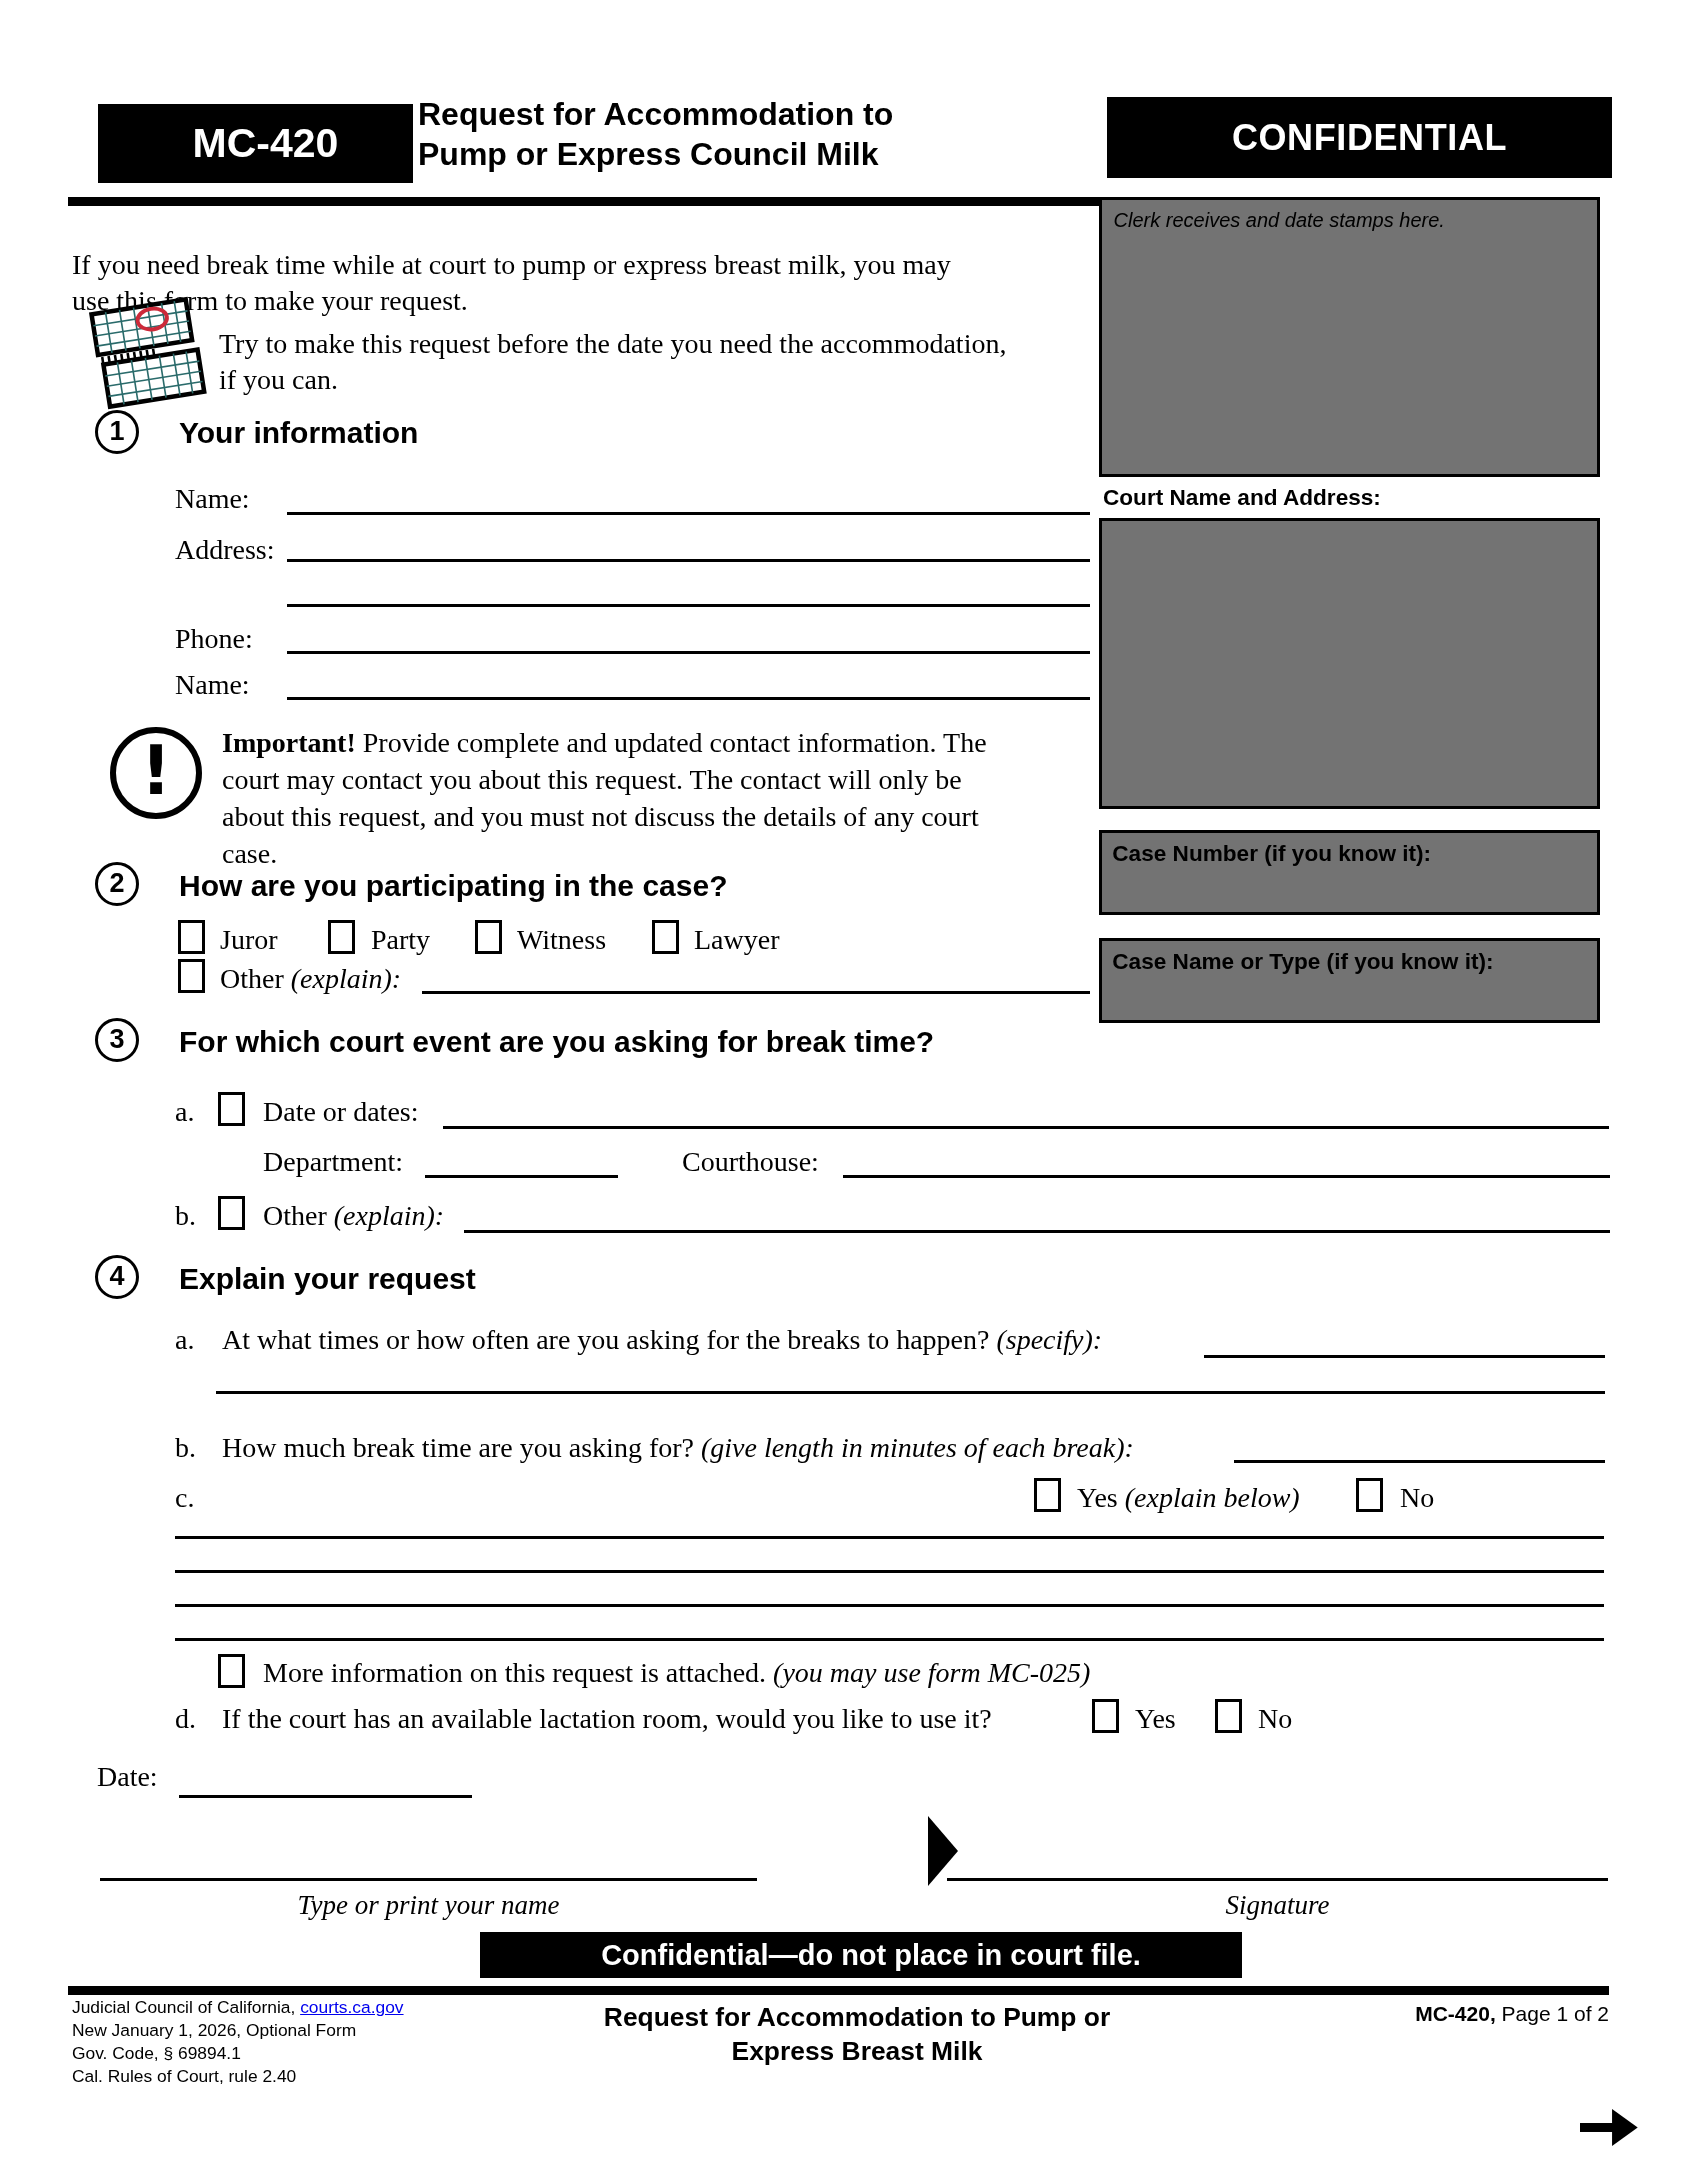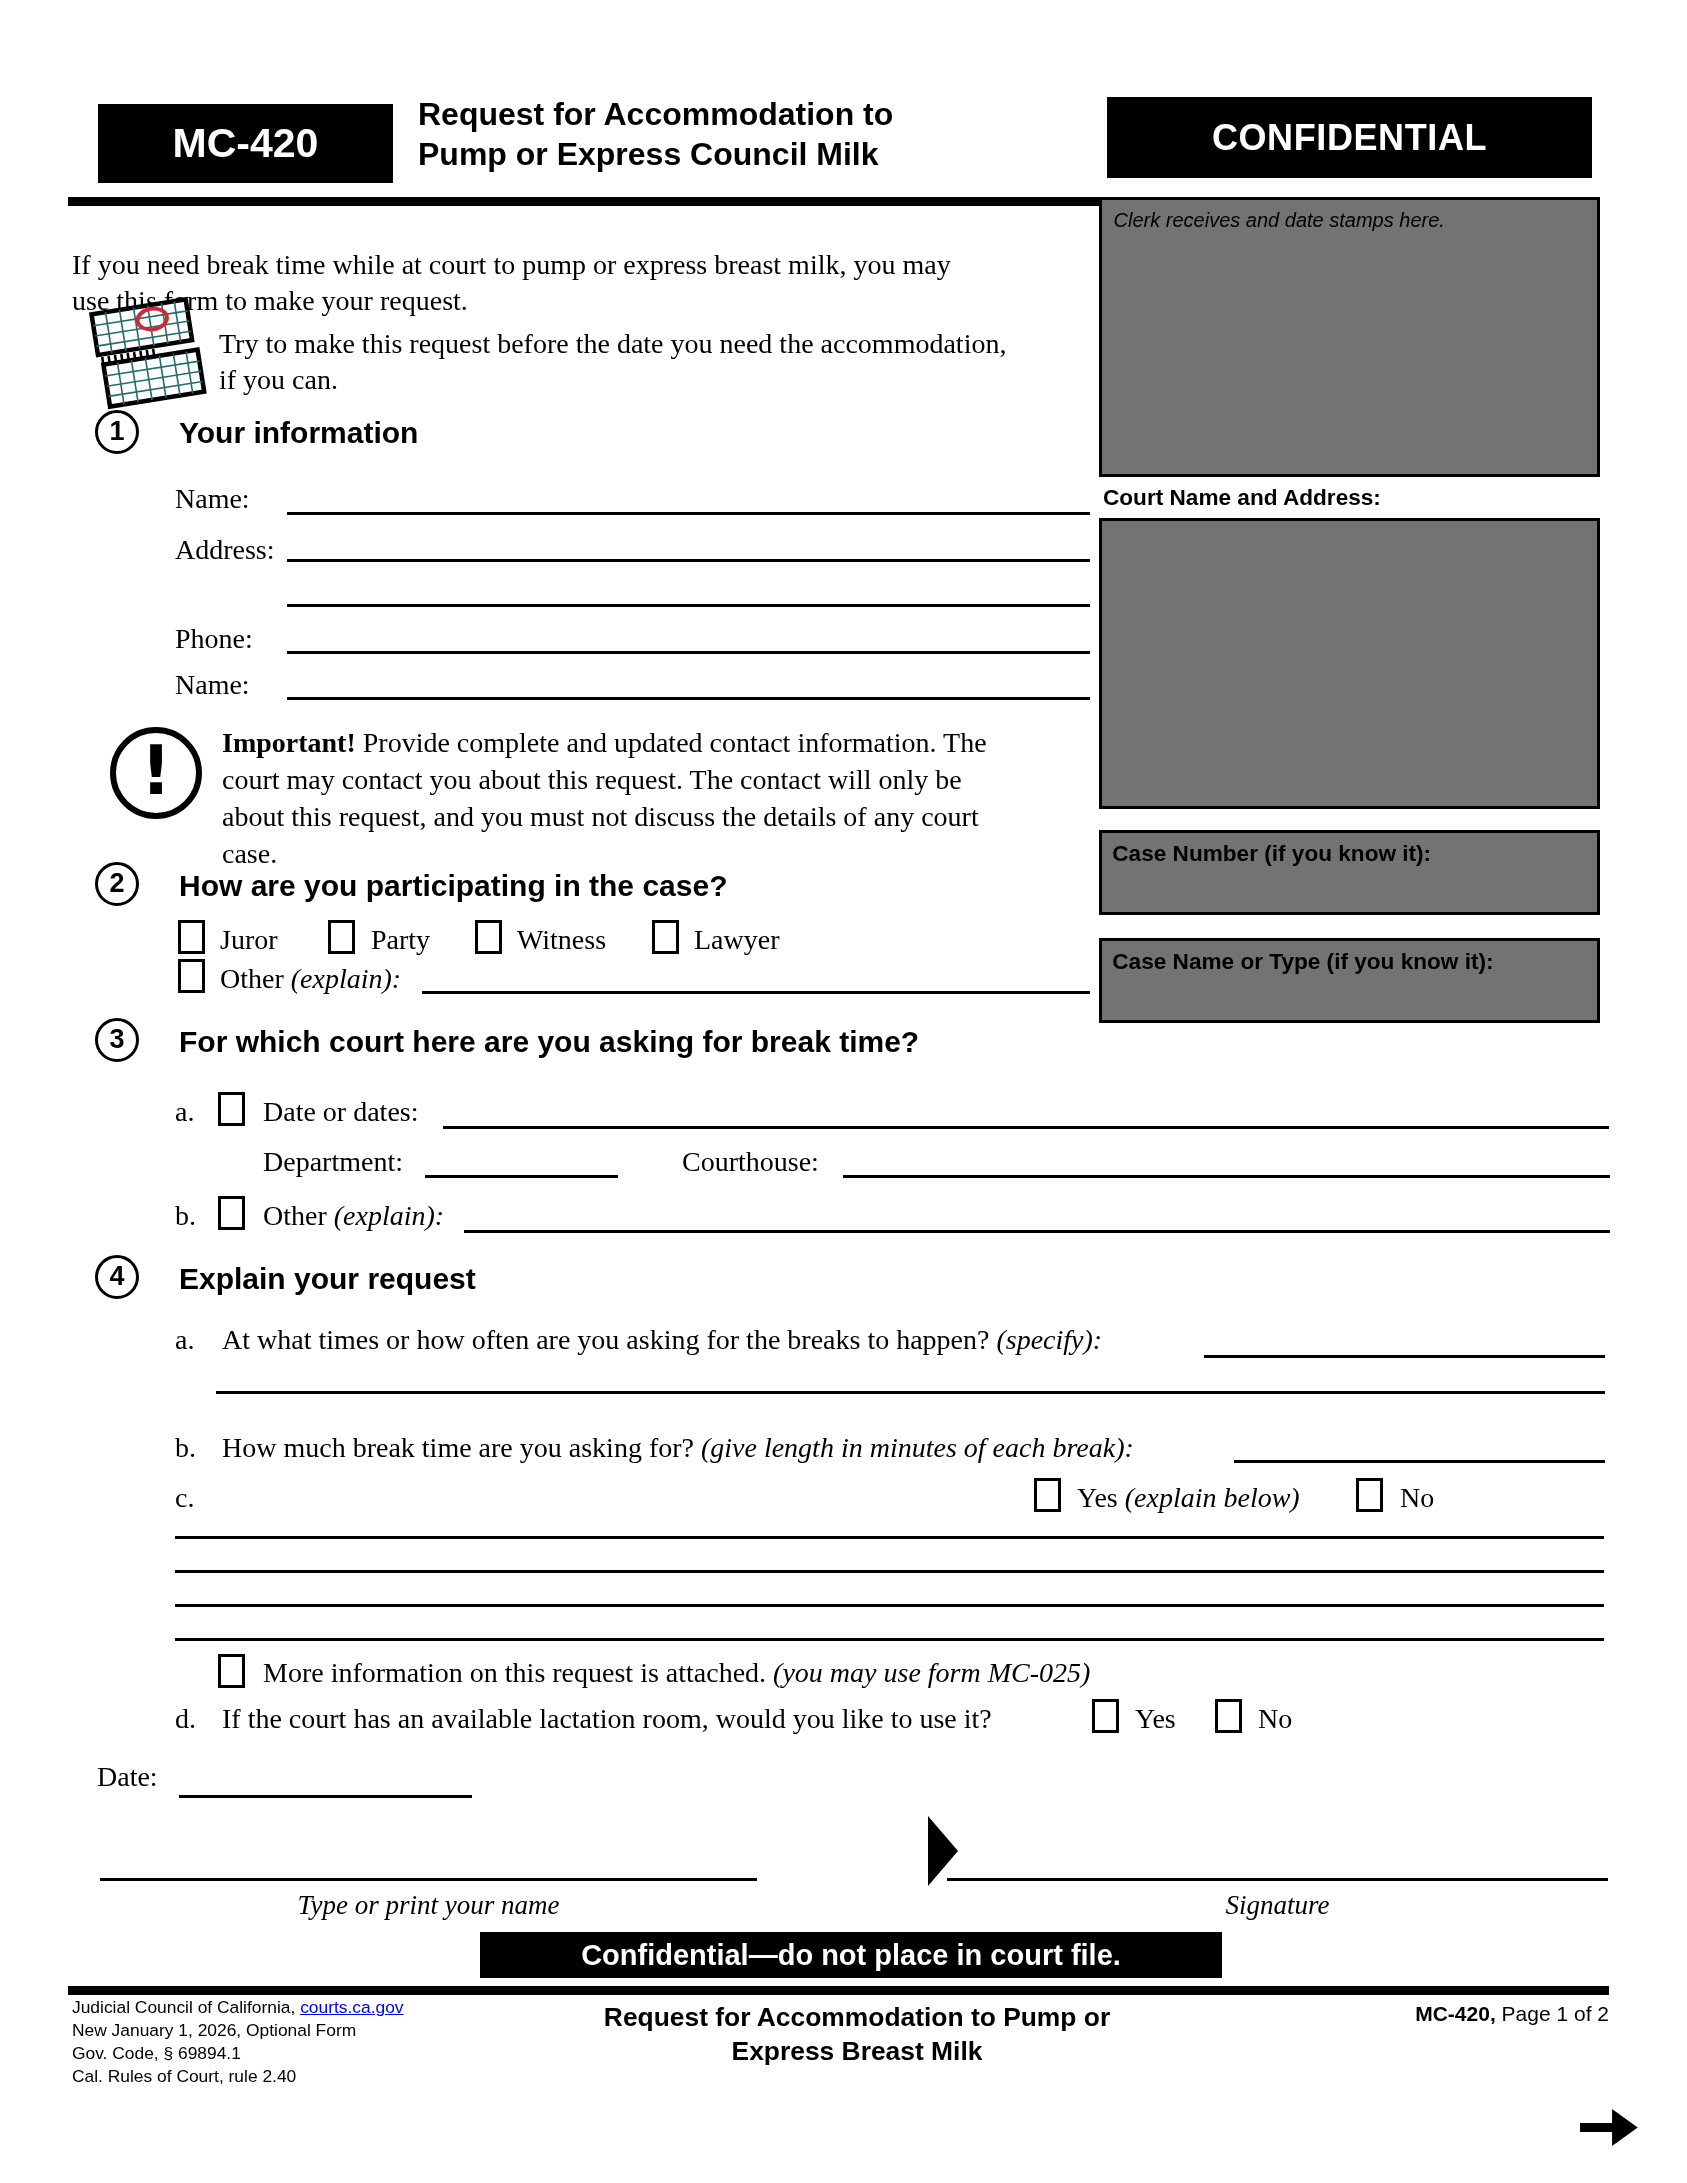--- a/index.html
+++ b/index.html
@@ -6,21 +6,21 @@
   .page{position:relative;width:1687px;height:2183px;background:#ffffff;color:#000;overflow:hidden;}
   .abs{position:absolute;}
   .serif{font-family:"Liberation Serif",serif;font-size:28px;}
   .sans{font-family:"Liberation Sans",sans-serif;}
   .b{font-weight:bold;}
   .i{font-style:italic;}
   .nowrap{white-space:nowrap;}
   .line{height:0;border-bottom:3.2px solid #000;}
   .wline{height:0;border-bottom:3.9px solid #000;}
   .box{box-sizing:border-box;border:3.9px solid #000;background:#737373;}
-  .blackbox{background:#000;color:#fff;text-align:center;}
+  .blackbox{background:#000;color:#fff;text-align:center;padding-left:20px;}
   .cb{position:absolute;box-sizing:border-box;width:27px;height:34px;border:3.9px solid #000;background:#fff;}
   .circle{position:absolute;box-sizing:border-box;width:44px;height:44px;border:3.9px solid #000;border-radius:50%;
           text-align:center;line-height:36px;font-family:"Liberation Sans",sans-serif;font-weight:bold;font-size:27px;}
   .heading{font-family:"Liberation Sans",sans-serif;font-weight:bold;font-size:30px;white-space:nowrap;}
   .panel-label{font-family:"Liberation Sans",sans-serif;font-weight:bold;font-size:22.6px;}
   .caption{font-family:"Liberation Serif",serif;font-style:italic;font-size:27px;text-align:center;}
   .link{color:#0000EE;text-decoration:underline;}
   .ftr-small{font-family:"Liberation Sans",sans-serif;font-size:17.4px;line-height:23px;white-space:nowrap;}
 </style>
 </head>
@@ -149,21 +149,21 @@
   <div class="cb" style="left:652px;top:920px;"></div>
   <div class="abs serif nowrap" style="left:694px;top:924px;">Lawyer</div>
 
   <div class="cb" style="left:178px;top:959px;"></div>
   <div class="abs serif nowrap" style="left:220px;top:963px;">
     <span>Other </span><span class="i">(explain):</span>
   </div>
   <div class="abs line" style="left:422px;top:991px;width:668px;"></div>
 
   <div class="circle" style="left:95px;top:1018px;">3</div>
-  <div class="abs heading" style="left:179px;top:1025px;">For which court here are you asking for break time?</div>
+  <div class="abs heading" style="left:179px;top:1025px;">For which court event are you asking for break time?</div>
 
   <div class="abs serif nowrap" style="left:175px;top:1096px;">a.</div>
   <div class="cb" style="left:218px;top:1092px;"></div>
   <div class="abs serif nowrap" style="left:263px;top:1096px;">Date or dates:</div>
   <div class="abs line" style="left:443px;top:1126px;width:1166px;"></div>
 
   <div class="abs serif nowrap" style="left:263px;top:1146px;">Department:</div>
   <div class="abs line" style="left:425px;top:1175px;width:193px;"></div>
   <div class="abs serif nowrap" style="left:682px;top:1146px;">Courthouse:</div>
   <div class="abs line" style="left:843px;top:1175px;width:767px;"></div>

